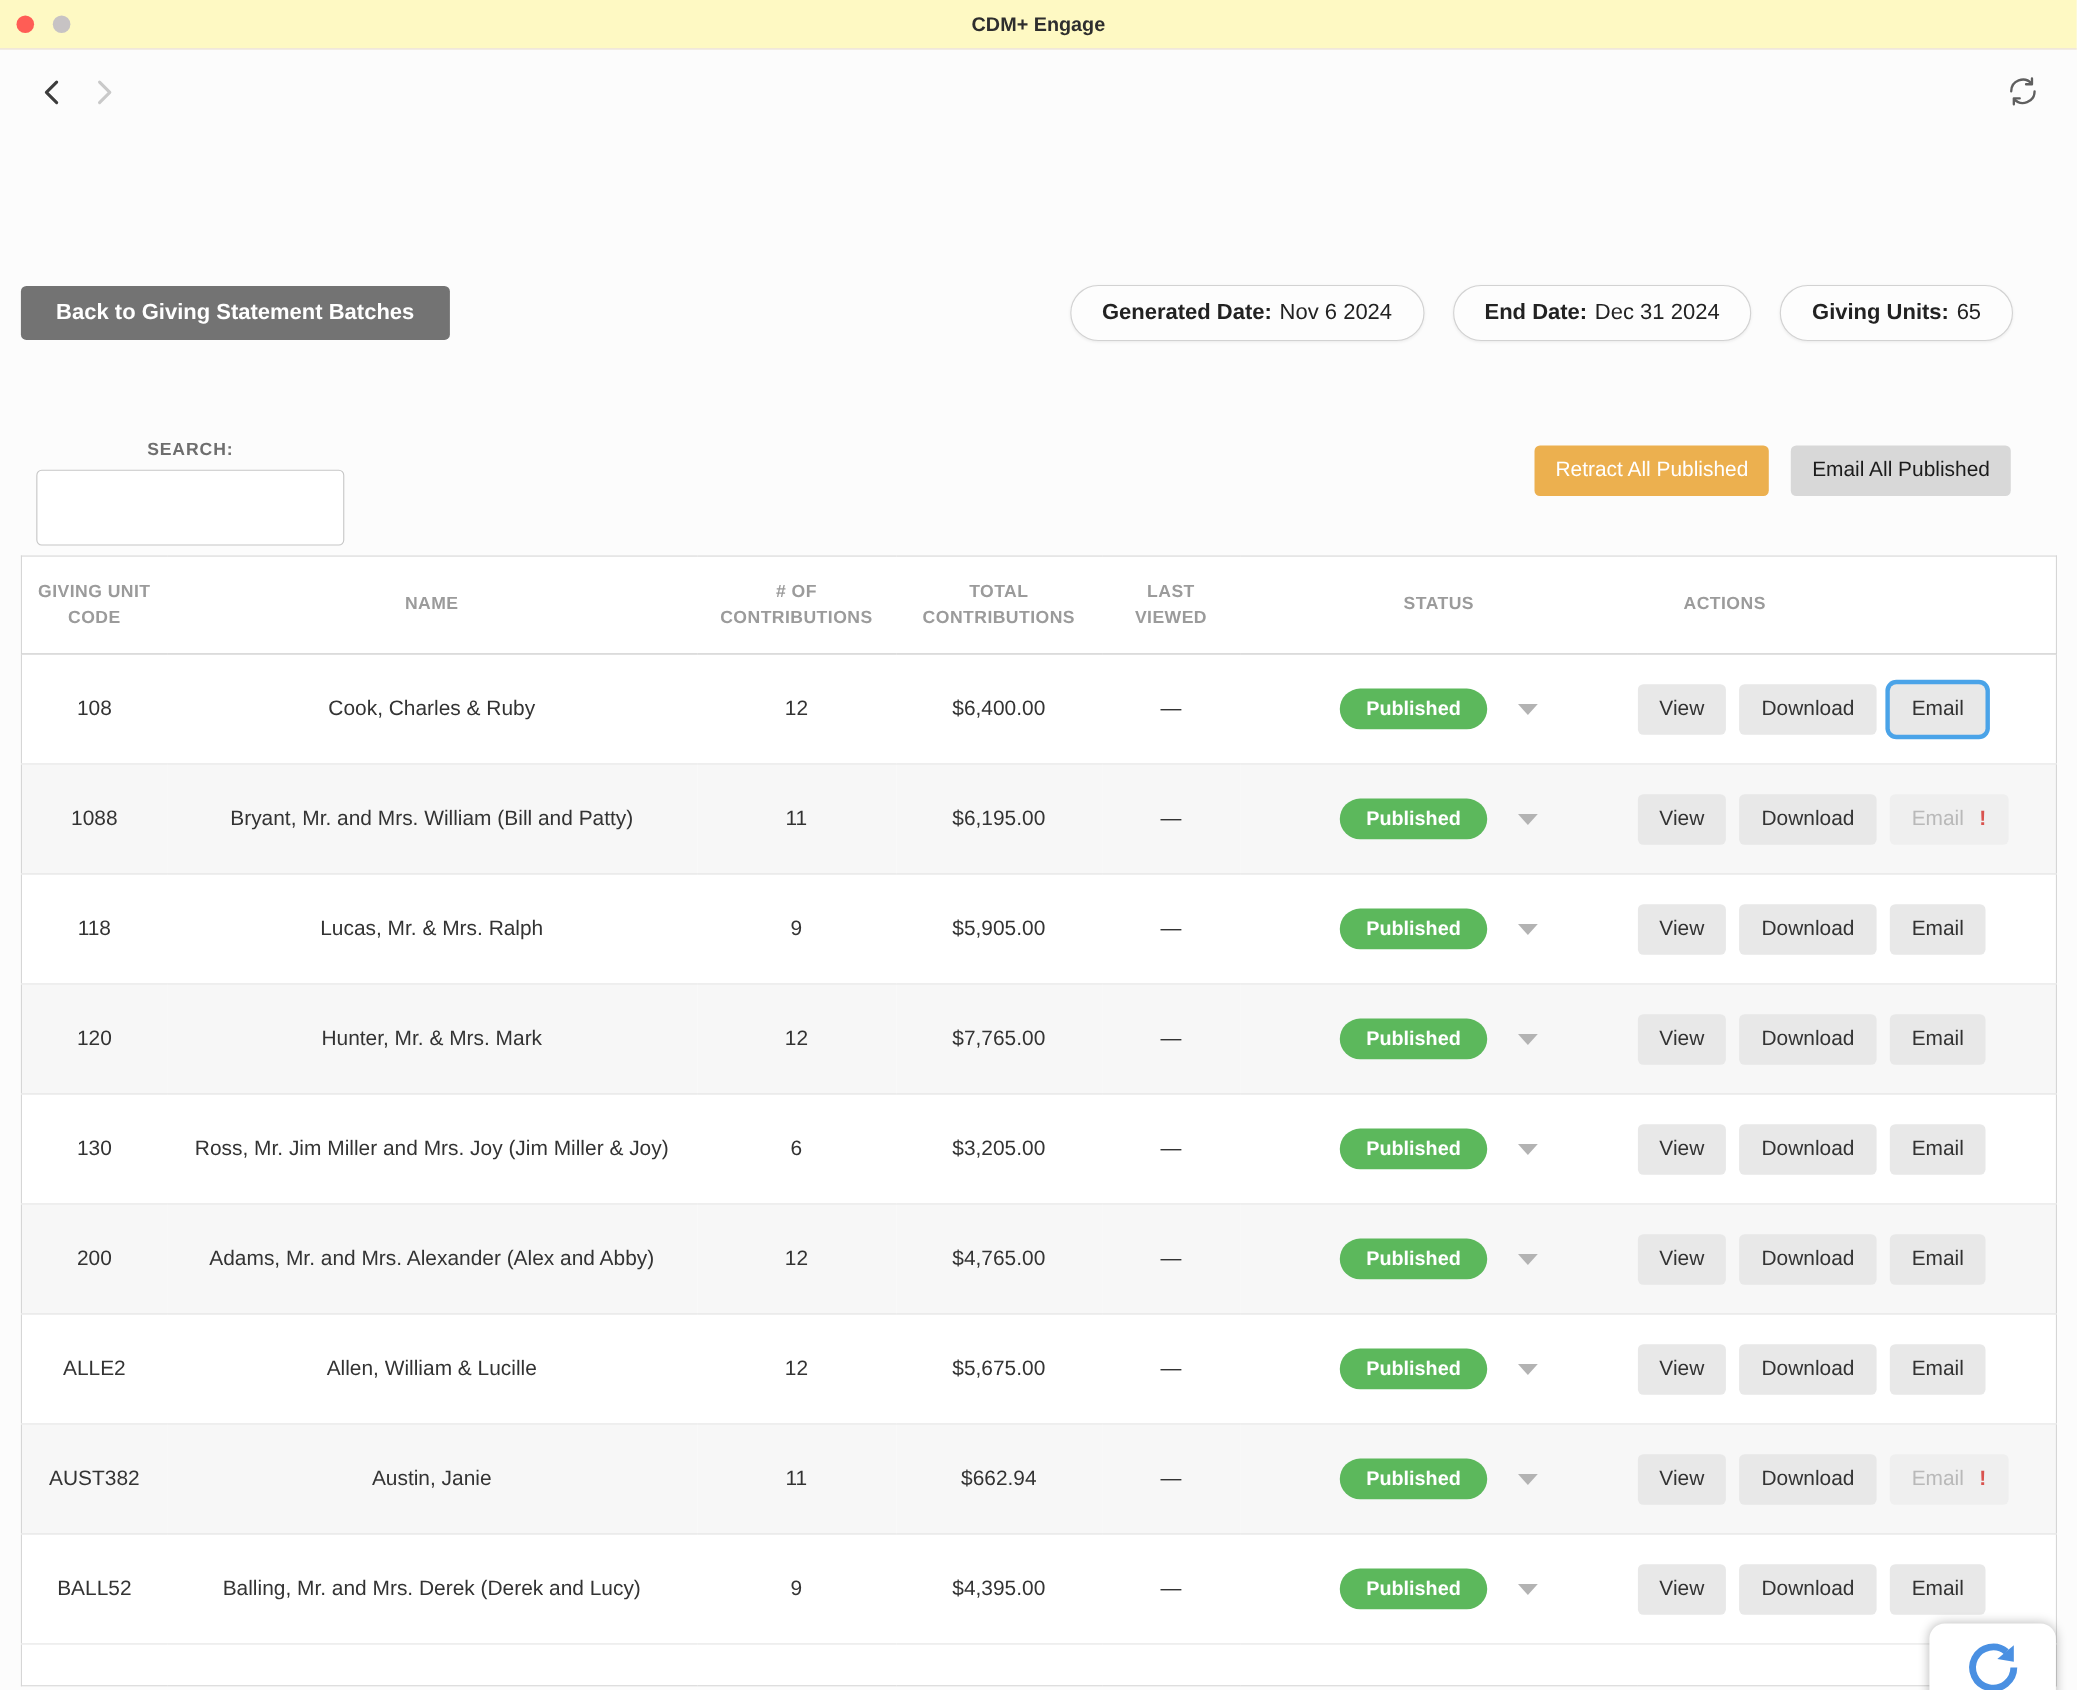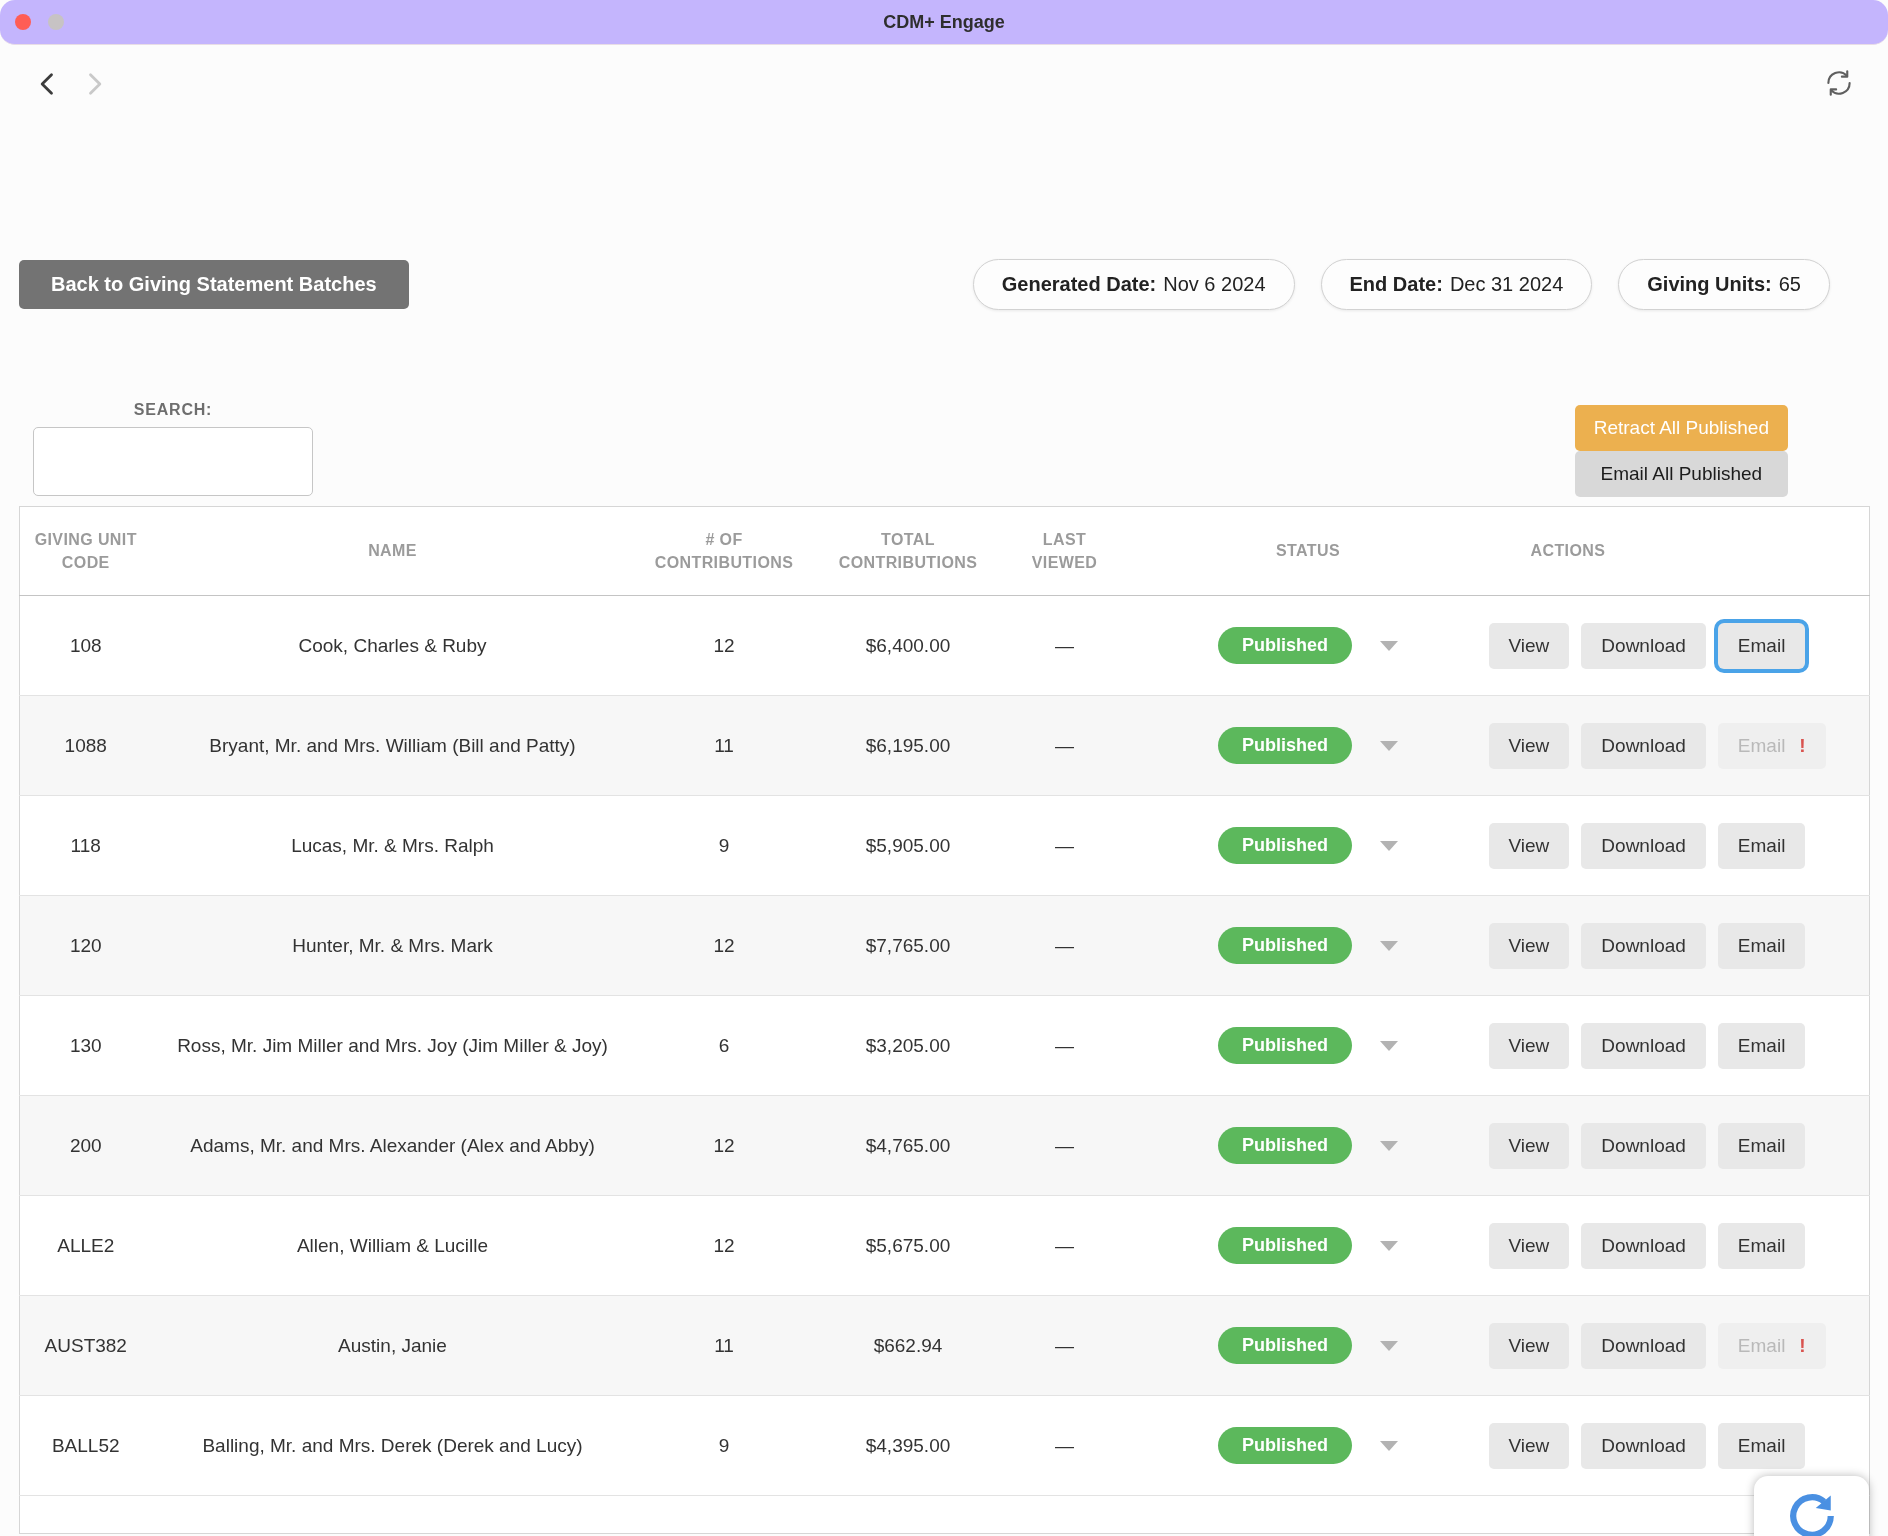--- a/index.html
+++ b/index.html
@@ -7,25 +7,24 @@
     width: 1888px; height: 1536px;
     overflow: hidden;
     background: #fcfcfc;
     font-family: "Liberation Sans", "DejaVu Sans", sans-serif;
     color: #333;
   }
 
   
   .titlebar {
     height: 45px;
-    background: #c4b5fd;
+    background: #fef9c3;
     border-bottom: 1px solid #e8dde6;
     display: flex; align-items: center;
     position: relative;
-    border-radius: 15px;
   }
   .traffic-lights { position: absolute; left: 15px; top: 0; height: 100%; display: flex; align-items: center; gap: 17px; }
   .light { width: 16px; height: 16px; border-radius: 50%; display: inline-block; border: none; padding: 0; }
   .light.red  { background: #ff5d55; }
   .light.gray { background: #c7c3c4; }
   .window-title { margin: 0 auto; font-size: 18px; font-weight: bold; color: #2e2e2e; }
 
   
   .navbar { height: 78px; display: flex; align-items: center; padding: 0 30px; }
   .nav-btn { background: none; border: none; cursor: pointer; display: flex; align-items: center; padding: 4px; }
@@ -58,21 +57,21 @@
   .search-label {
     text-align: center; font-size: 16px; font-weight: bold;
     letter-spacing: 0.8px; color: #6e6e6e; margin-bottom: 8px;
   }
   .search-input {
     width: 280px; height: 69px;
     border: 1px solid #c6c6c6; border-radius: 5px;
     font-family: inherit; font-size: 19px; padding: 0 14px;
     background: #fff; outline: none;
   }
-  .bulk-actions { margin-left: auto; margin-right: 100px; display: flex; margin-top: 4px; flex-direction: column; }
+  .bulk-actions { margin-left: auto; margin-right: 60px; display: flex; gap: 20px; margin-top: 4px; }
   .btn-retract, .btn-email-all {
     border: none; border-radius: 5px;
     font-family: inherit; font-size: 19px;
     padding: 12px 19px; cursor: pointer;
   }
   .btn-retract { background: #ecb04f; color: #fff; }
   .btn-email-all { background: #d8d8d8; color: #1c1c1c; }
 
   
   table.statements-table {

